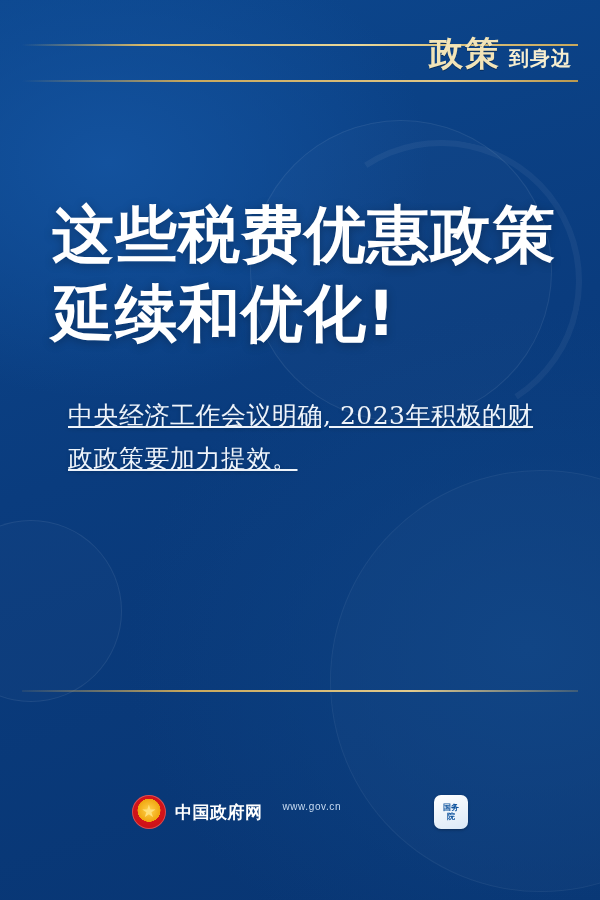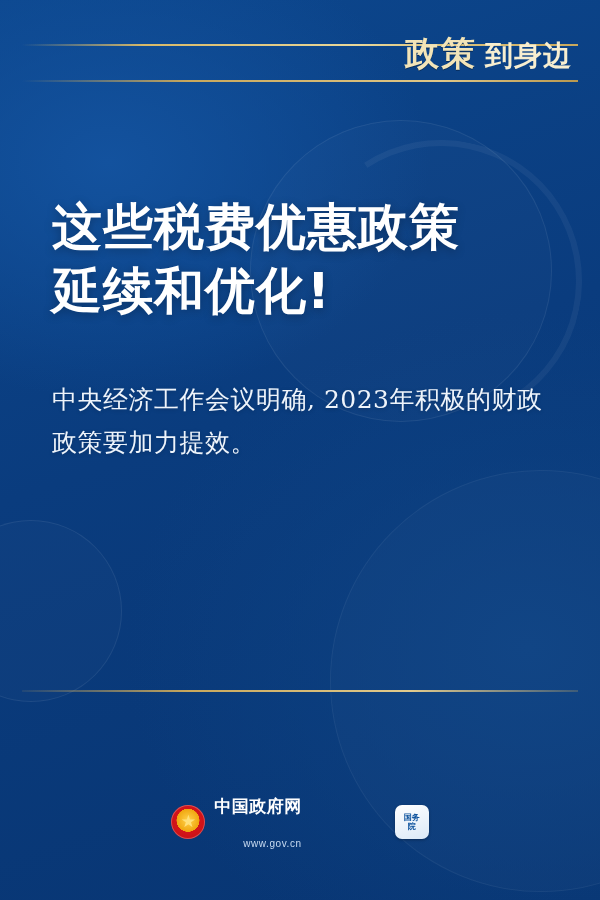--- a/index.html
+++ b/index.html
@@ -82,55 +82,55 @@
     font-family: "DejaVu Serif", serif;
     font-weight: bold;
     font-size: 34px;
     letter-spacing: 2px;
     color: #f2e4b8;
     text-shadow: 0 1px 0 rgba(0,0,0,0.35);
   }
   .masthead .mh-sub {
     font-family: Liberation Mono, monospace;
     font-weight: bold;
-    font-size: 28px;
+    font-size: 20px;
     letter-spacing: 1px;
     color: #f7eed0;
   }
 
   
   .headline {
     position: absolute;
     left: 52px;
     top: 195px;
     width: 520px;
     color: #ffffff;
     font-family: "DejaVu Sans", sans-serif;
     font-weight: bold;
-    font-size: 50px;
+    font-size: 62px;
     line-height: 1.28;
     letter-spacing: 1px;
     text-shadow: 0 2px 10px rgba(0,0,0,0.28);
   }
   .headline .line { display: block; white-space: nowrap; }
 
   
   .body-copy {
     position: absolute;
     left: 52px;
     top: 378px;
     width: 502px;
     color: #eef4fb;
     font-family: "DejaVu Serif", serif;
     font-size: 25px;
     line-height: 1.72;
     letter-spacing: 0.5px;
     text-shadow: 0 1px 4px rgba(0,0,0,0.2);
   }
-  .body-copy p { margin: 0; }
+  .body-copy p { margin: 16px; text-decoration: underline; }
 
   
   .footer {
     position: absolute;
     left: 0;
     top: 795px;
     width: 600px;
     display: flex;
     justify-content: center;
     align-items: center;
@@ -153,21 +153,21 @@
   .emblem::after {
     content: "★";
     position: absolute;
     left: 0; right: 0; top: 50%;
     transform: translateY(-54%);
     text-align: center;
     color: #ffe07a;
     font-size: 17px;
     line-height: 1;
   }
-  .brand-text { display: flex; flex-direction: column; gap: 20px; align-items: flex-end; }
+  .brand-text { display: flex; flex-direction: row; gap: 20px; }
   .brand-name {
     color: #ffffff;
     font-family: "DejaVu Sans", sans-serif;
     font-weight: bold;
     font-size: 17px;
     letter-spacing: 0.5px;
   }
   .brand-sub {
     color: #c9dcf2;
     font-family: "Liberation Sans", sans-serif;

